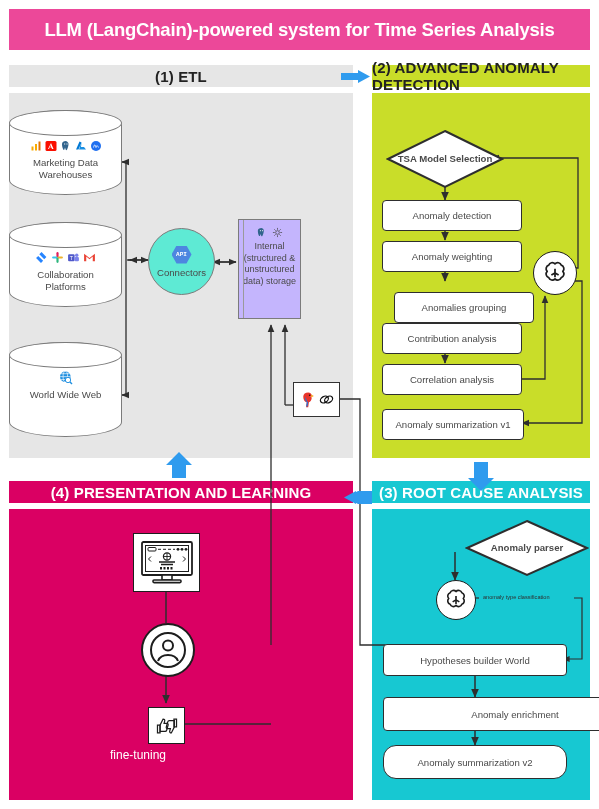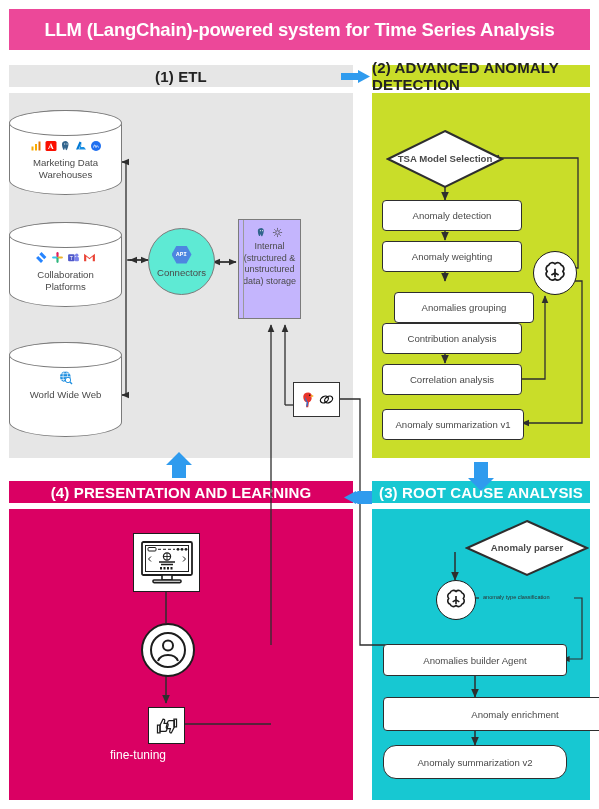--- a/index.html
+++ b/index.html
@@ -376,21 +376,21 @@
     <svg width="26" height="26" viewBox="0 0 24 24">
       <g fill="none" stroke="#1d1d1d" stroke-width="1.5" stroke-linejoin="round">
         <path d="M12 4.2a3.2 3.2 0 0 1 5.4 1.1 3.2 3.2 0 0 1 1.3 5.3 3.2 3.2 0 0 1-1.3 5.3 3.2 3.2 0 0 1-5.4 1.1 3.2 3.2 0 0 1-5.4-1.1 3.2 3.2 0 0 1-1.3-5.3 3.2 3.2 0 0 1 1.3-5.3A3.2 3.2 0 0 1 12 4.2z"></path>
         <path d="M12 8.3v3.6l3.1 1.8M12 11.9L8.9 13.7M12 11.9V15.6"></path>
       </g>
     </svg>
   </div>
 
   <div class="edge-label" style="left:481px;top:594px;">anomaly type classification</div>
 
-  <div class="pbox" style="left:383px;top:644px;width:182px;height:30px;">Anomalies builder Agent</div>
+  <div class="pbox" style="left:383px;top:644px;width:182px;height:30px;">Hypotheses builder World</div>
   <div class="pbox" style="left:383px;top:697px;width:182px;height:32px;padding-left:40px;">Anomaly enrichment</div>
   <div class="pbox" style="left:383px;top:745px;width:182px;height:32px;border-radius:13px;">Anomaly summarization v2</div>
 
   <div class="monitor">
     <svg width="56" height="48" viewBox="0 0 56 48">
       <rect x="3" y="3" width="50" height="33" rx="1.5" fill="#fff" stroke="#1d1d1d" stroke-width="1.8"></rect>
       <rect x="6.5" y="6.5" width="43" height="26" fill="#fff" stroke="#1d1d1d" stroke-width="1"></rect>
       <rect x="9" y="8.5" width="8" height="3.5" rx="1" fill="none" stroke="#1d1d1d" stroke-width="1"></rect>
       <path d="M19 10.3 h17" stroke="#1d1d1d" stroke-width="1" stroke-dasharray="3 2"></path>
       <circle cx="39" cy="10.3" r="1.4" fill="#1d1d1d"></circle>

